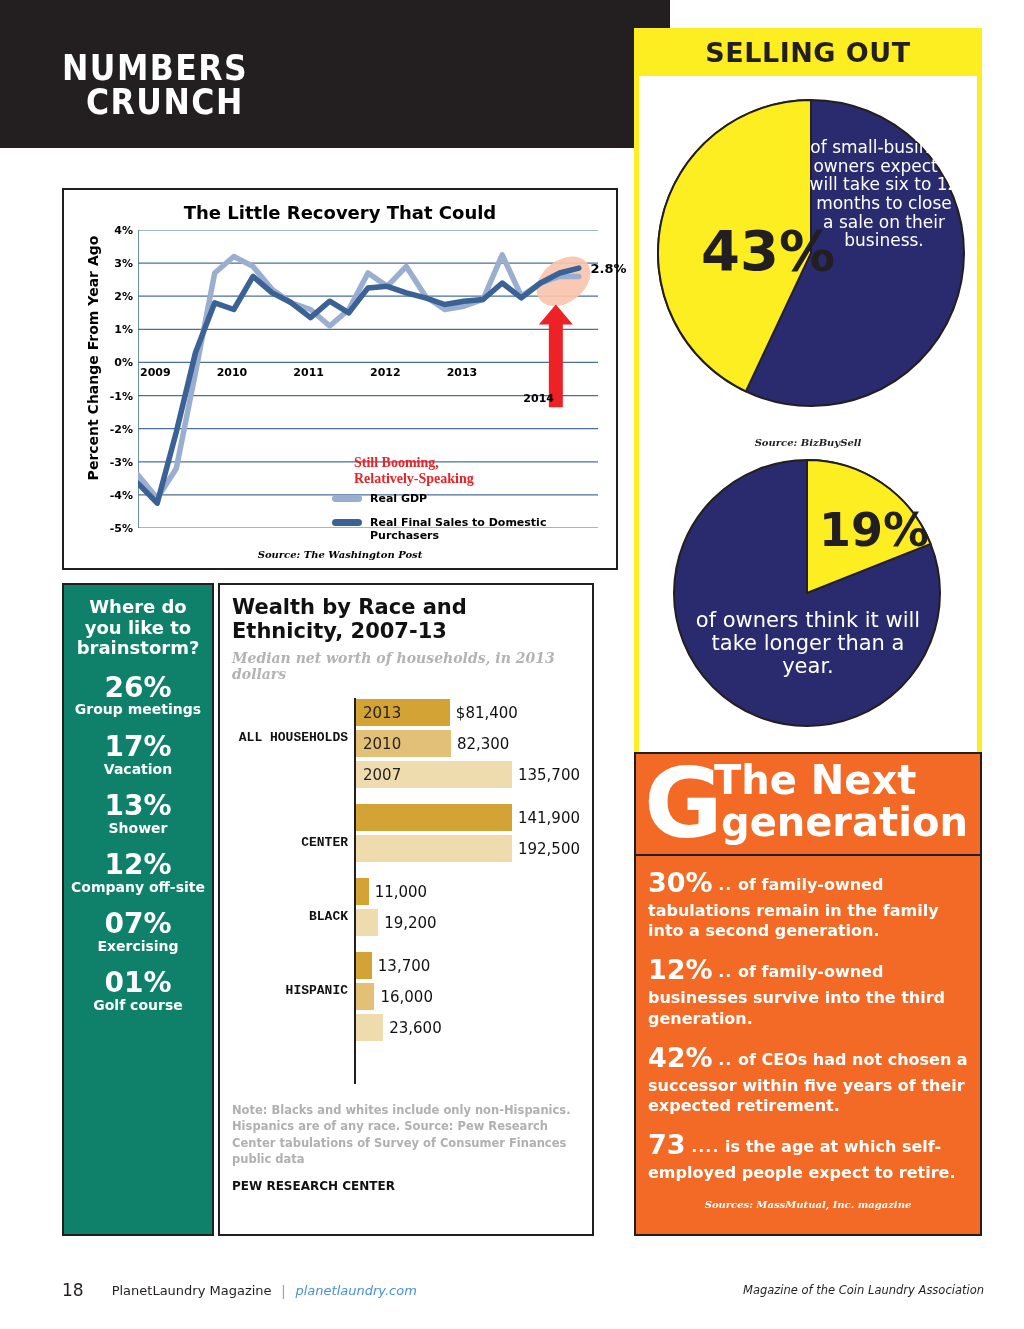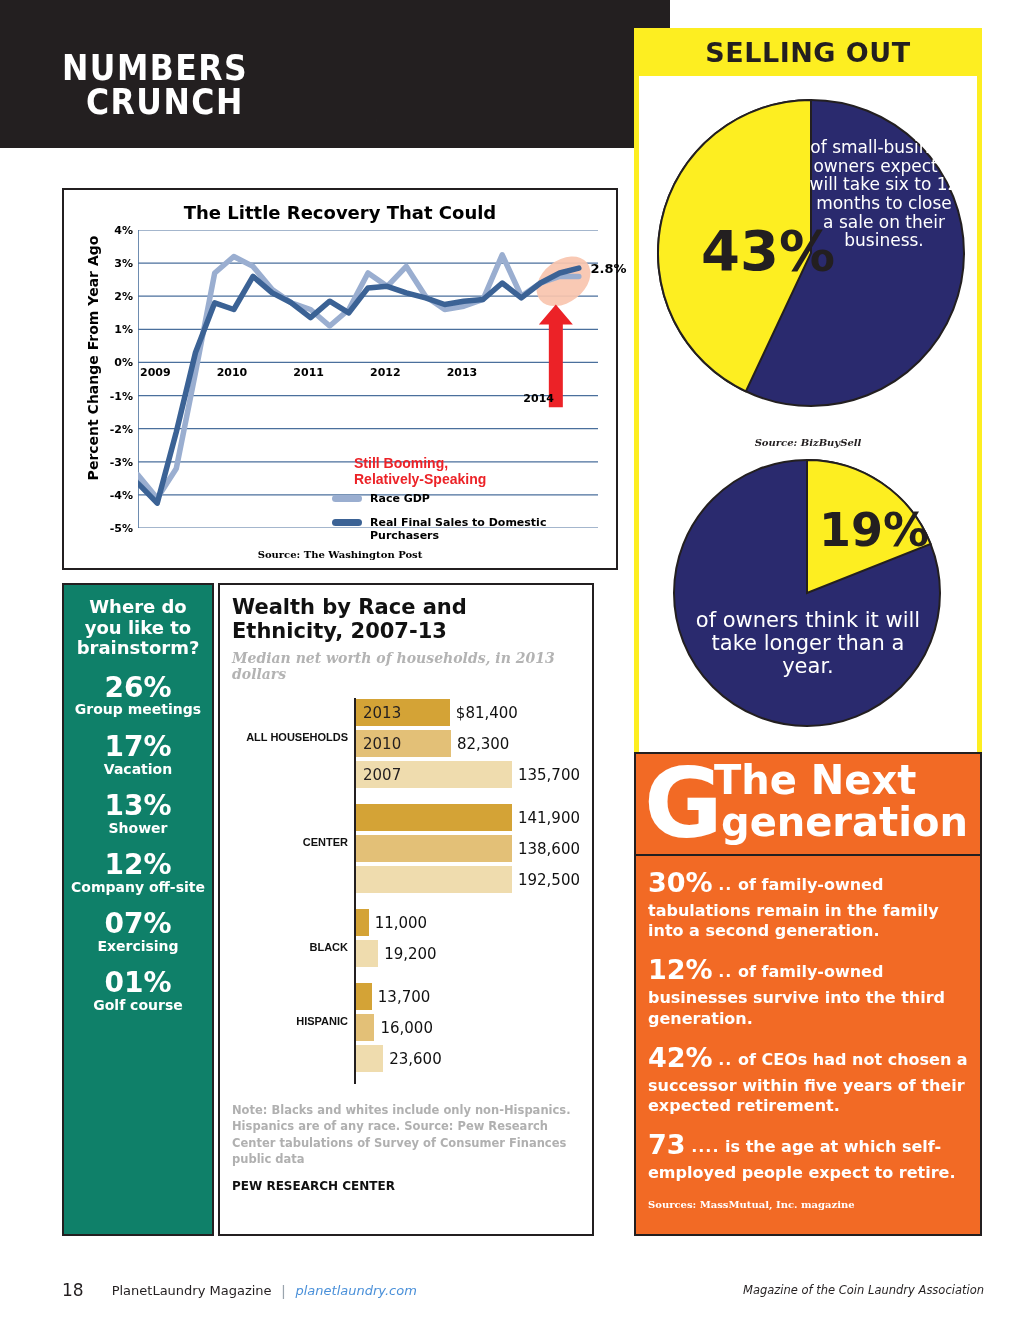--- a/index.html
+++ b/index.html
@@ -25,48 +25,48 @@
     font-family:"DejaVu Sans",sans-serif;}
   .lc-plot{position:absolute;left:74px;top:40px;width:460px;height:298px;}
   .lc-plot svg{display:block;}
   .lc-ytick{position:absolute;right:100%;margin-right:5px;font-size:11px;color:#000;
     font-family:"DejaVu Sans",sans-serif;font-weight:bold;transform:translateY(-50%);white-space:nowrap;}
   .lc-xtick{position:absolute;font-size:11px;font-weight:bold;color:#000;
     font-family:"DejaVu Sans",sans-serif;}
   .lc-endlabel{position:absolute;font-size:13px;font-weight:bold;color:#000;
     font-family:"DejaVu Sans",sans-serif;}
   .lc-callout{position:absolute;left:290px;top:265px;font-size:14px;font-weight:bold;
-    color:#ec2227;line-height:1.15;font-family:Liberation Sans, sans-serif;}
+    color:#ec2227;line-height:1.15;font-family:Liberation Serif, serif;}
   .lc-legend{position:absolute;left:268px;top:302px;font-size:11px;font-weight:bold;color:#000;
     font-family:"DejaVu Sans",sans-serif;}
   .lc-leg-row{display:flex;align-items:flex-start;margin-bottom:11px;}
   .lc-swatch{width:30px;height:7px;border-radius:4px;margin-right:8px;margin-top:3px;flex:0 0 auto;}
   .lc-source{position:absolute;left:0;right:0;bottom:8px;text-align:center;font-size:10px;
-    font-weight:bold;color:#000;font-family:"DejaVu Serif",serif;}
+    font-weight:bold;font-style:italic;color:#000;font-family:"DejaVu Serif",serif;}
 
   
   .greenpanel{position:absolute;left:62px;top:583px;width:152px;height:653px;
     background:#0f8069;border:2px solid #231f20;box-sizing:border-box;
     padding:12px 6px 0;text-align:center;color:#fff;}
   .gp-title{font-size:18px;font-weight:bold;line-height:1.15;font-family:"DejaVu Sans",sans-serif;}
   .gp-item{margin-top:14px;}
   .gp-pct{font-size:28px;font-weight:bold;line-height:1.05;font-family:"DejaVu Sans",sans-serif;}
   .gp-lbl{font-size:14px;font-weight:bold;line-height:1.12;font-family:"DejaVu Sans",sans-serif;}
 
   
   .pew{position:absolute;left:218px;top:583px;width:376px;height:653px;background:#fff;
     border:2px solid #231f20;box-sizing:border-box;padding:10px 12px;}
   .pew-title{font-size:21px;font-weight:bold;color:#111;font-family:"DejaVu Sans",sans-serif;}
   .pew-sub{font-size:14px;font-style:italic;color:#b3b3b3;font-family:"DejaVu Serif",serif;
     font-weight:bold;margin-top:7px;}
   .pew-chart{position:relative;margin-top:16px;height:390px;}
   .pew-axis{position:absolute;left:122px;top:0;bottom:4px;width:2px;background:#231f20;}
   .pew-group{position:relative;}
   .pew-grouplbl{position:absolute;right:100%;margin-right:8px;text-align:right;
-    font-size:11px;font-weight:bold;color:#111;font-family:Liberation Sans, sans-serif;
+    font-size:13px;font-weight:bold;color:#111;font-family:Liberation Mono, monospace;
     line-height:1.12;width:120px;}
   .pew-row{position:relative;height:29px;margin-bottom:2px;display:flex;align-items:center;}
   .pew-bar{height:27px;display:flex;align-items:center;}
   .pew-yr{font-size:15px;color:#231f20;padding-left:7px;font-family:"DejaVu Sans",sans-serif;}
   .pew-val{font-size:15px;color:#111;margin-left:6px;white-space:nowrap;
     font-family:"DejaVu Sans",sans-serif;}
   .pew-note{font-size:11.5px;color:#b0b0b0;line-height:1.42;font-family:"DejaVu Sans",sans-serif;
     font-weight:bold;margin-top:14px;}
   .pew-brand{font-size:12px;font-weight:bold;color:#111;margin-top:12px;
     font-family:"DejaVu Sans",sans-serif;}
@@ -94,21 +94,21 @@
     line-height:1;font-family:"DejaVu Sans",sans-serif;}
   .ng-l1{position:absolute;left:78px;top:6px;font-size:40px;font-weight:bold;color:#fff;
     line-height:1;font-family:"DejaVu Sans",sans-serif;}
   .ng-l2{position:absolute;left:85px;top:48px;font-size:40px;font-weight:bold;color:#fff;
     line-height:1;font-family:"DejaVu Sans",sans-serif;}
   .ng-body{padding:10px 12px 0;}
   .ng-item{margin-bottom:12px;color:#fff;font-size:16px;font-weight:bold;line-height:1.28;
     font-family:"DejaVu Sans",sans-serif;}
   .ng-num{font-size:27px;font-weight:bold;vertical-align:-2px;}
   .ng-dots{letter-spacing:1px;}
-  .ng-source{font-size:10px;font-weight:bold;color:#fff;
+  .ng-source{text-align:center;font-size:10px;font-weight:bold;font-style:italic;color:#fff;
     font-family:"DejaVu Serif",serif;margin-top:16px;}
 
   
   .footer{position:absolute;left:62px;right:40px;top:1277px;height:26px;
     display:flex;align-items:center;}
   .ft-page{font-size:17px;color:#231f20;font-family:"DejaVu Sans",sans-serif;margin-right:28px;}
   .ft-mag{font-size:13px;color:#231f20;font-family:"DejaVu Sans",sans-serif;}
   .ft-div{color:#9aa4ad;margin:0 10px;font-size:15px;}
   .ft-url{font-size:13px;font-style:italic;color:#4a90d9;font-family:"DejaVu Sans",sans-serif;}
   .ft-right{margin-left:auto;font-size:11.5px;font-style:italic;color:#231f20;
@@ -175,21 +175,21 @@
   </div>
 
   <div class="lc-callout">
     <div>Still Booming,</div>
     <div>Relatively-Speaking</div>
   </div>
 
   <div class="lc-legend">
     <div class="lc-leg-row">
       <span class="lc-swatch" id="lsw0" style="background: rgb(154, 174, 208);"></span>
-      <span>Race GDP</span>
+      <span>Real GDP</span>
     </div>
     <div class="lc-leg-row">
       <span class="lc-swatch" id="lsw1" style="background: rgb(59, 98, 149);"></span>
       <span style="max-width:180px">Real Final Sales to Domestic Purchasers</span>
     </div>
   </div>
 
   <div class="lc-source">Source: The Washington Post</div>
 </div>
 
@@ -250,24 +250,20 @@
             <span class="pew-val">135,700</span>
           </div>
         </div>
         <div class="pew-group" style="margin-bottom: 14px;">
           <div class="pew-grouplbl" style="top: 32.5px;">CENTER</div>
           <div class="pew-row">
             <div class="pew-bar" style="width: 163.646px; background: rgb(212, 163, 54);"></div>
             <span class="pew-val">141,900</span>
           </div>
           <div class="pew-row">
-            <div class="pew-bar" style="width: 159.84px; background: rgb(227, 192, 119);"></div>
-            <span class="pew-val">138,600</span>
-          </div>
-          <div class="pew-row">
             <div class="pew-bar" style="width: 222px; background: rgb(239, 220, 174);"></div>
             <span class="pew-val">192,500</span>
           </div>
         </div>
         <div class="pew-group" style="margin-bottom: 14px;">
           <div class="pew-grouplbl" style="top: 32.5px;">BLACK</div>
           <div class="pew-row">
             <div class="pew-bar" style="width: 12.6857px; background: rgb(212, 163, 54);"></div>
             <span class="pew-val">11,000</span>
           </div>

